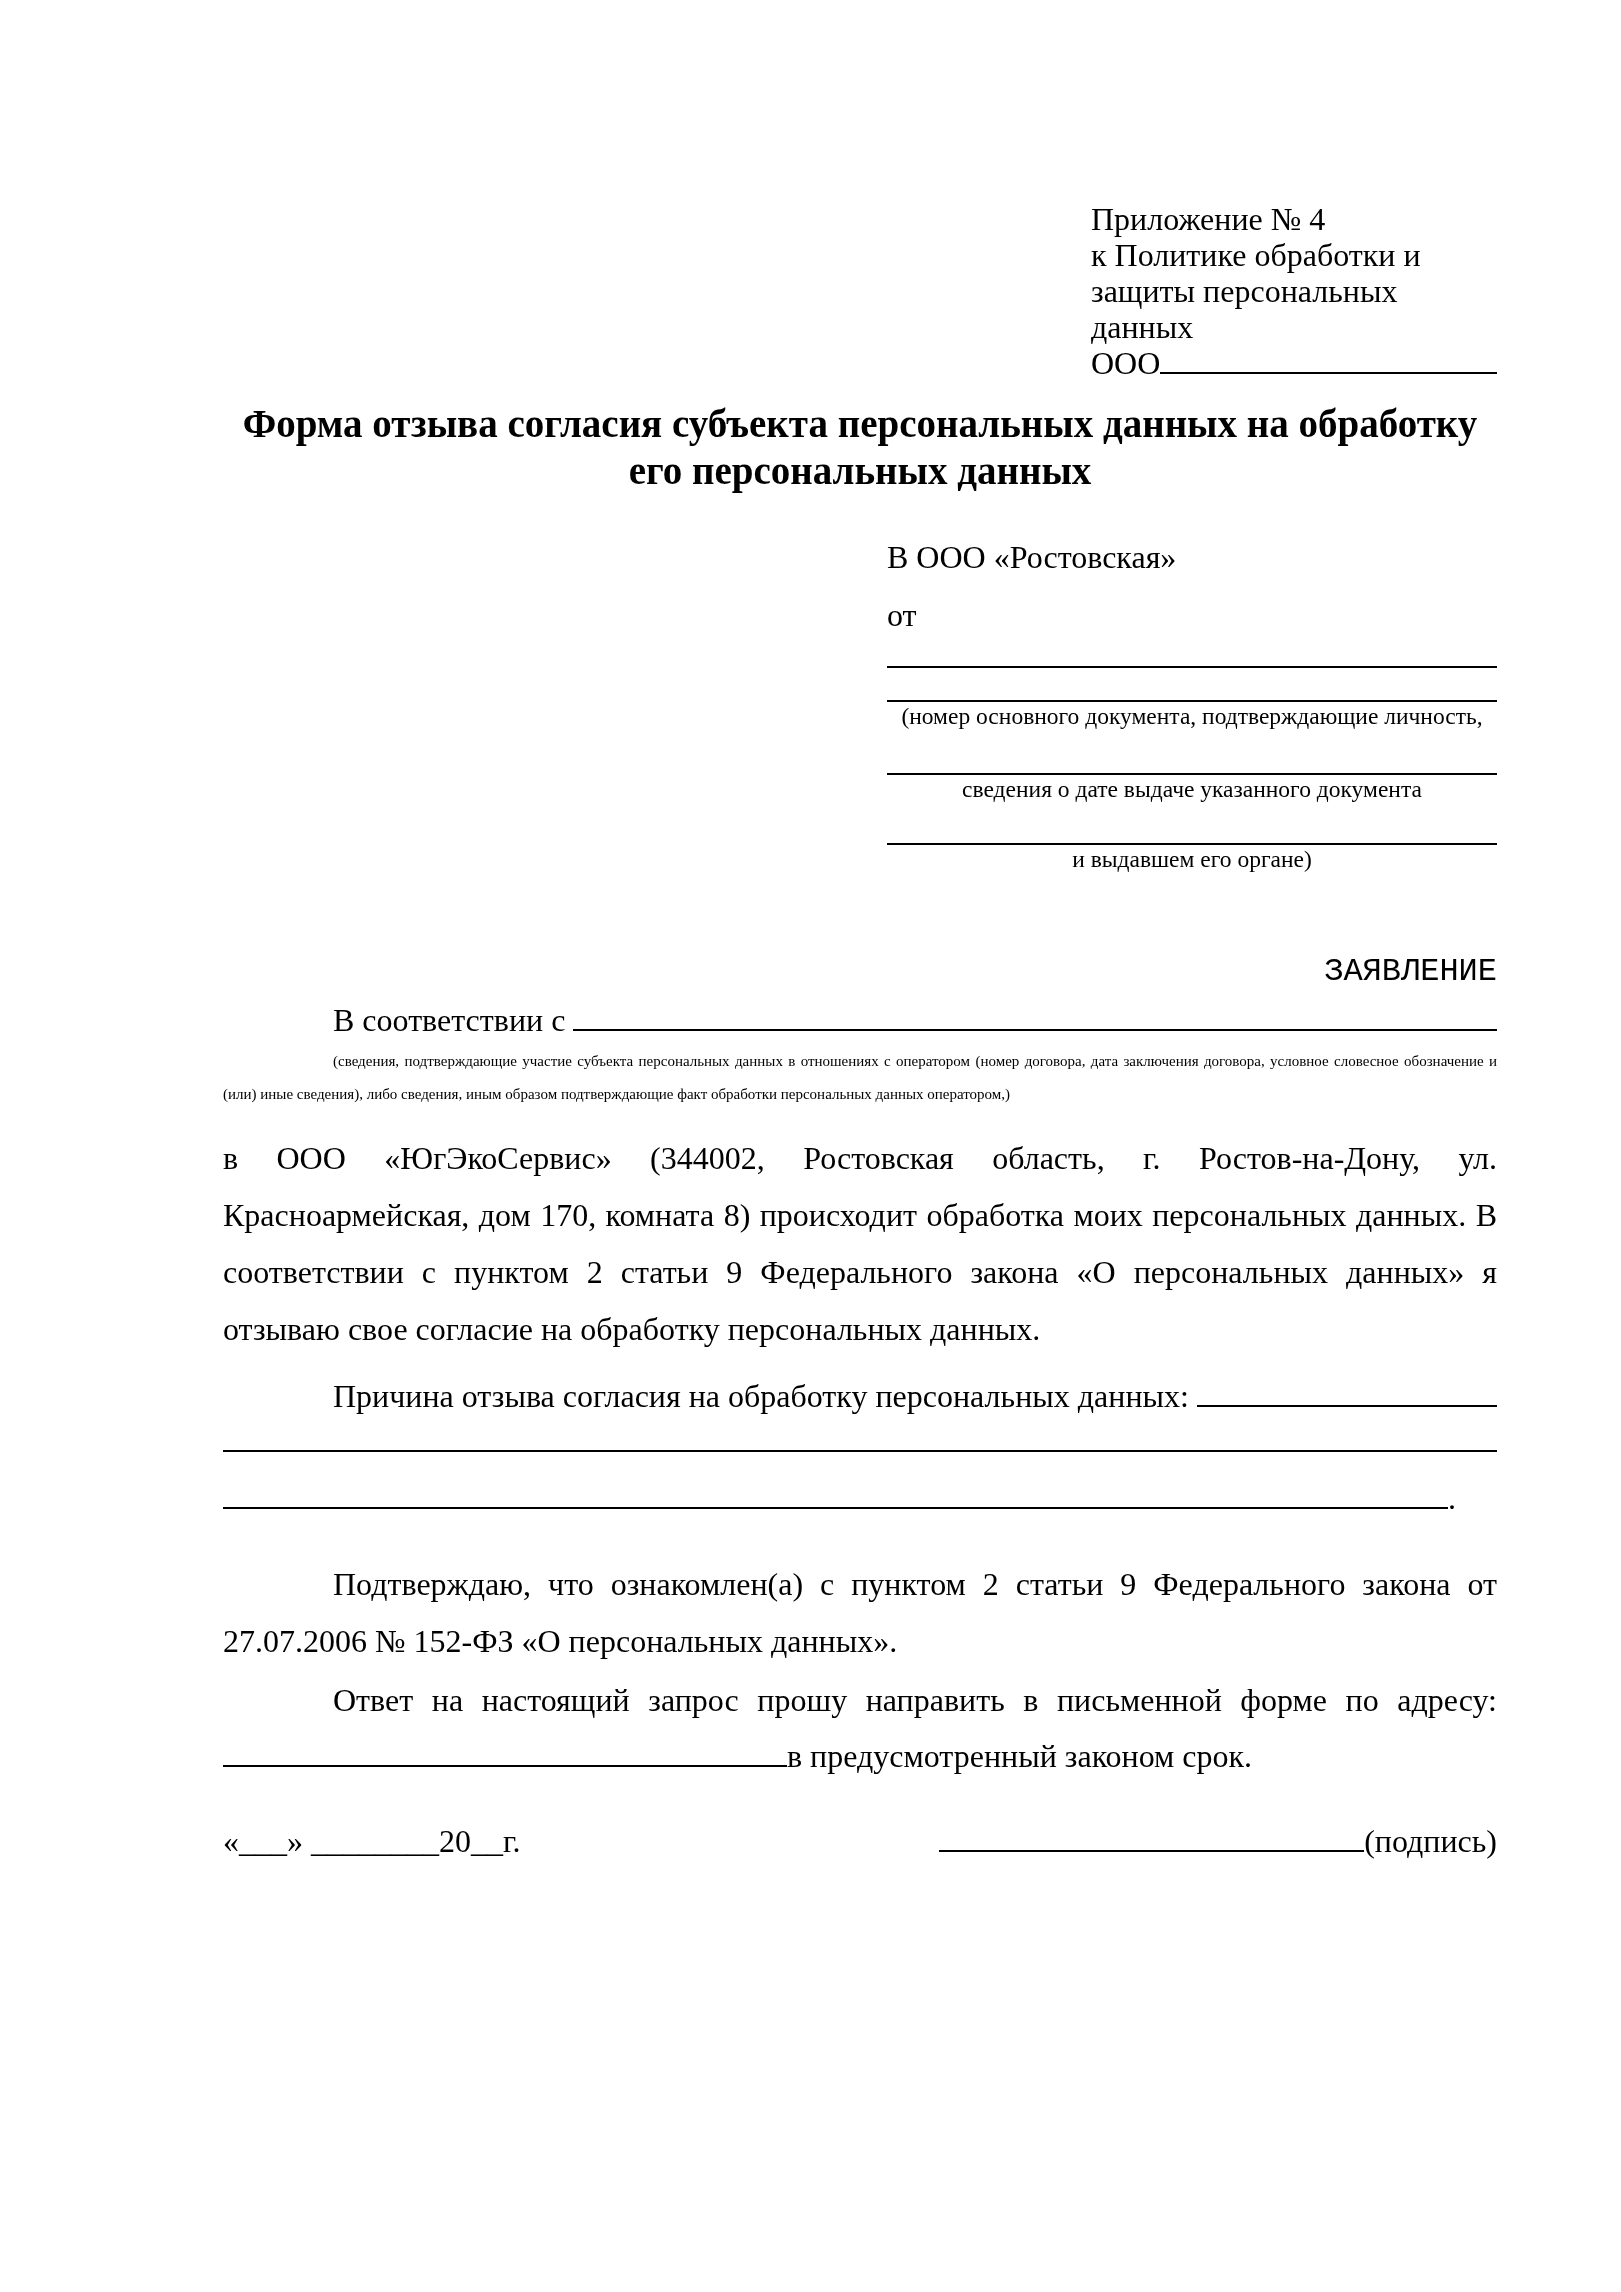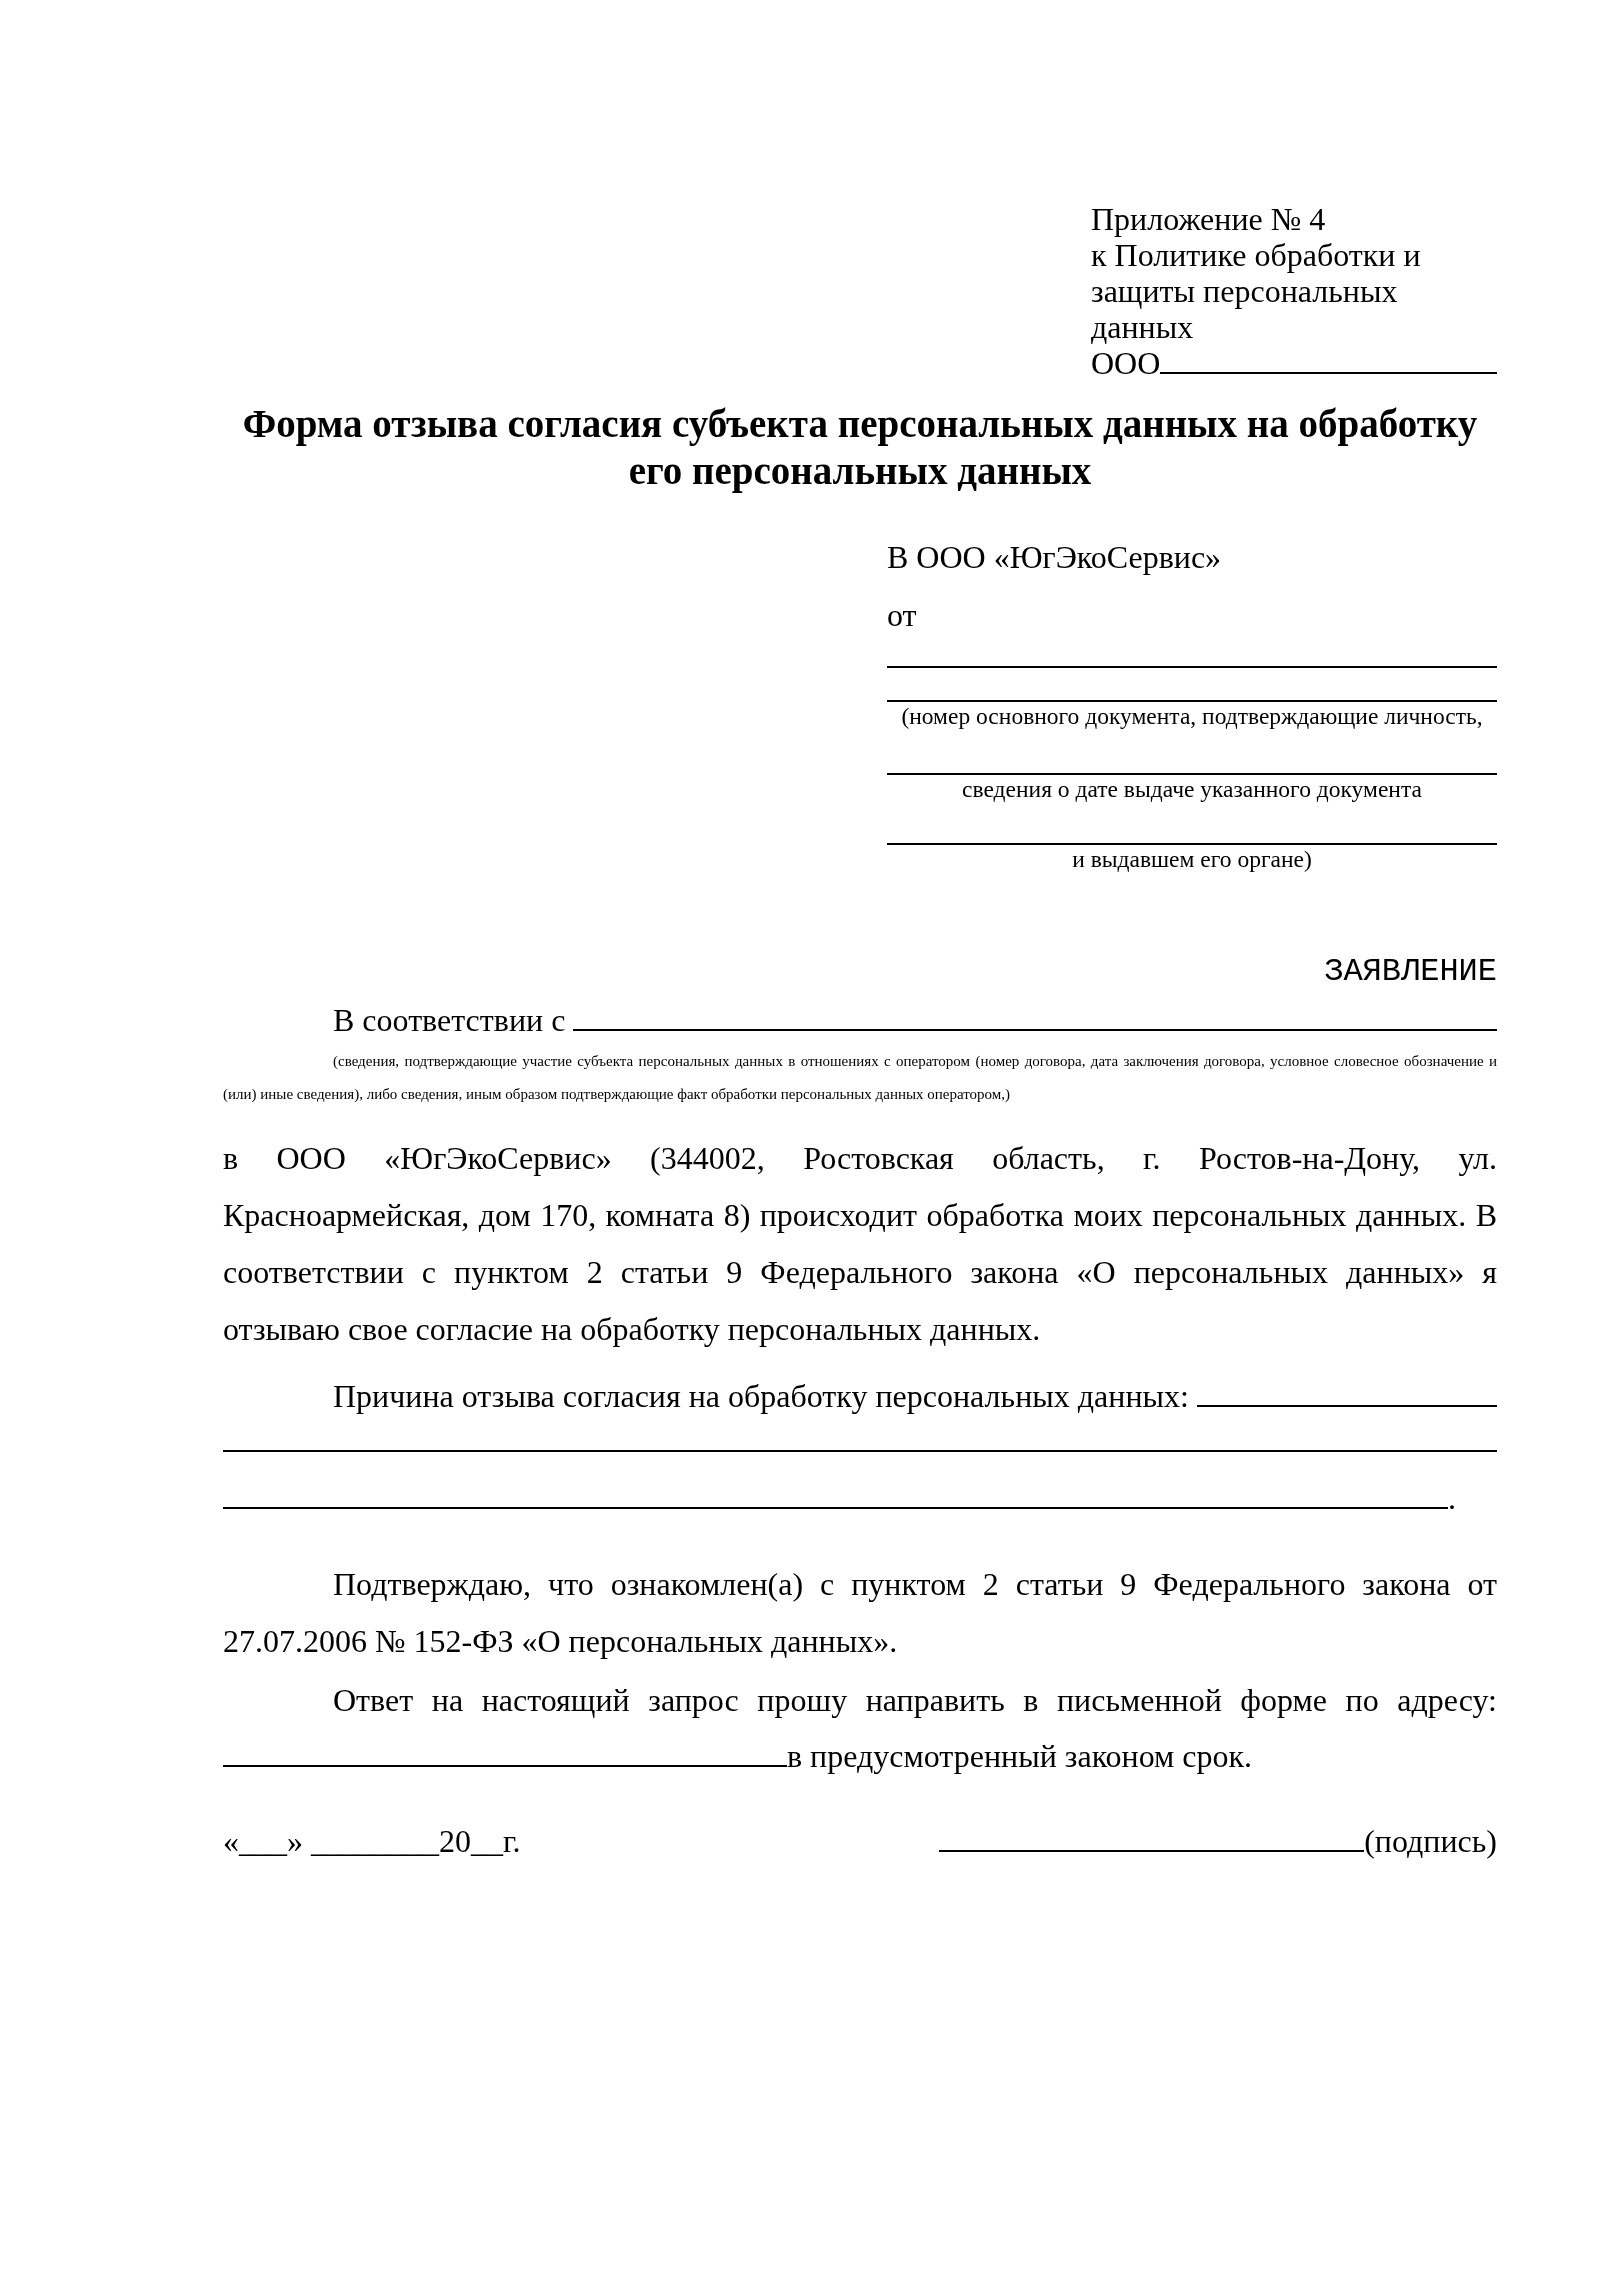--- a/index.html
+++ b/index.html
@@ -68,21 +68,21 @@
       <span class="blank fill"></span>
     </div>
   </div>
 
   <div class="abs title-block">
     <div>Форма отзыва согласия субъекта персональных данных на обработку</div>
     <div>его персональных данных</div>
   </div>
 
   <div class="recipient">
-    <div>В ООО «ЮгЭкоСервис»</div>
+    <div>В ООО «Ростовская»</div>
     <div class="from">от</div>
     <div class="rule rule-1"></div>
     <div class="rule rule-2"></div>
     <div class="cap">(номер основного документа, подтверждающие личность,</div>
     <div class="rule rule-3"></div>
     <div class="cap">сведения о дате выдаче указанного документа</div>
     <div class="rule rule-4"></div>
     <div class="cap">и выдавшем его органе)</div>
   </div>
 

